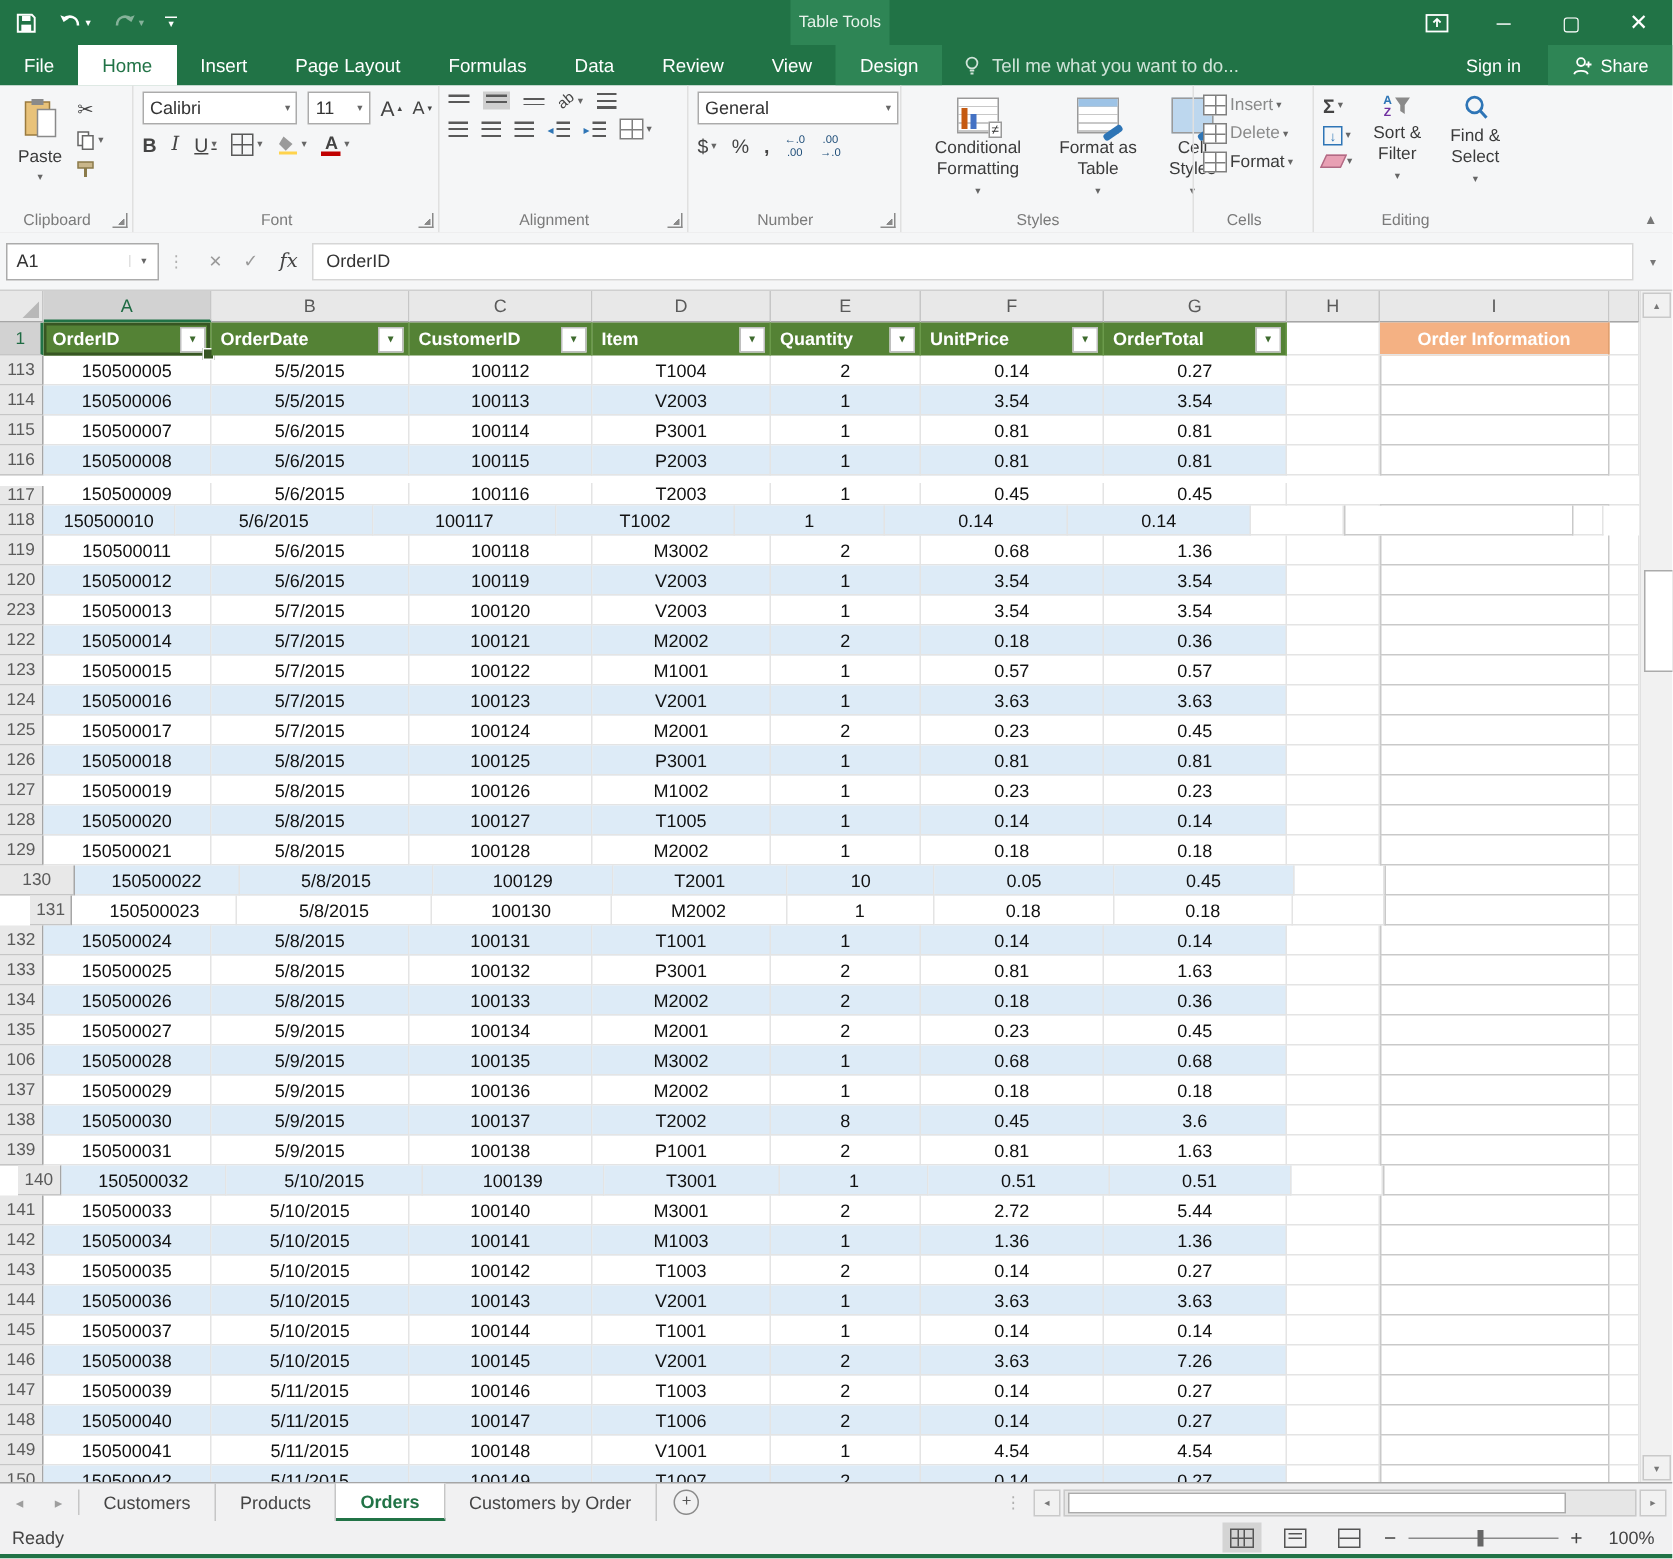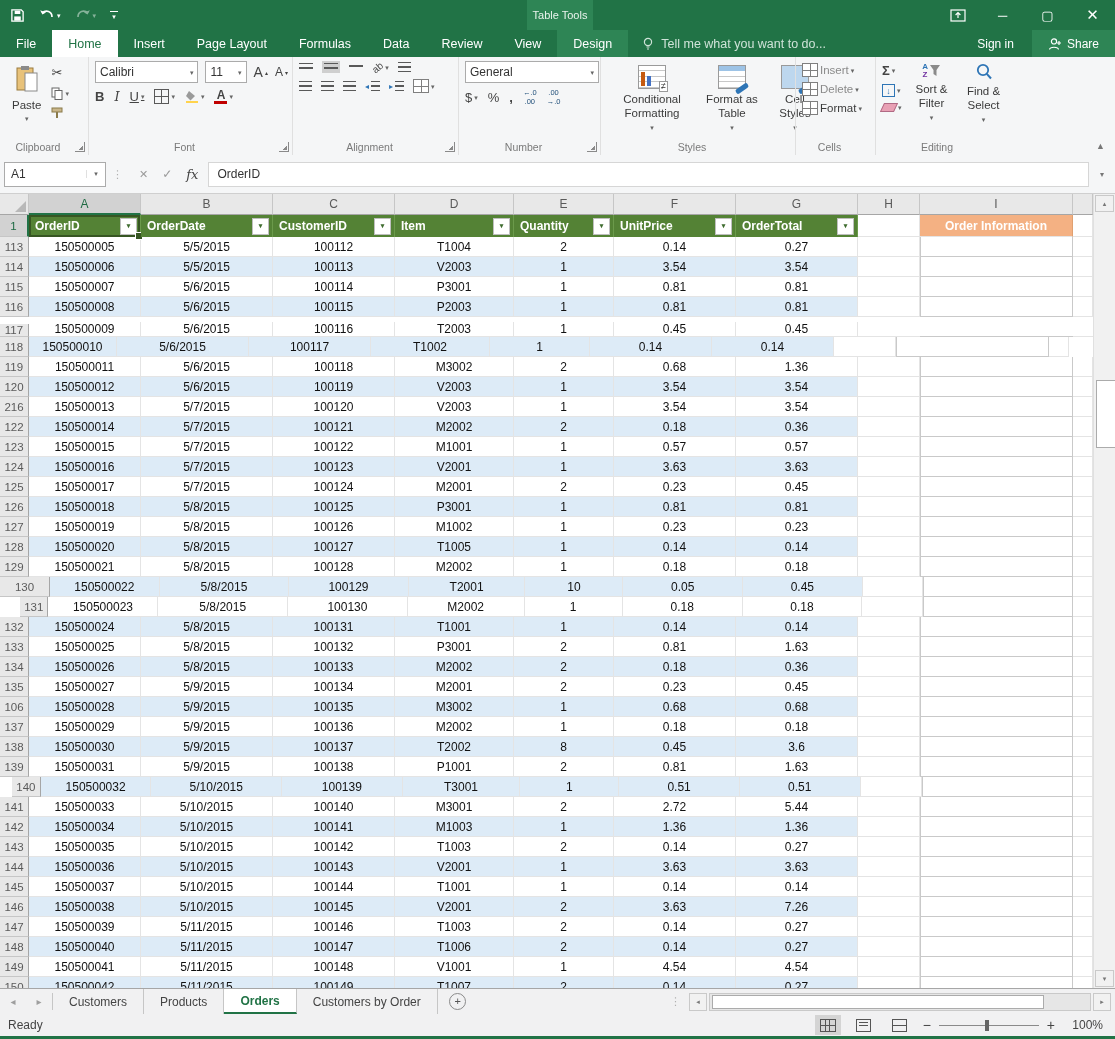--- a/index.html
+++ b/index.html
@@ -650,21 +650,21 @@
           <div class="c band" style="width: 122px;">100119</div>
           <div class="c band" style="width: 119px;">V2003</div>
           <div class="c band" style="width: 100px;">1</div>
           <div class="c band" style="width: 122px;">3.54</div>
           <div class="c band" style="width: 122px;">3.54</div>
           <div class="c" style="width: 62px;"></div>
           <div class="c ibord" style="width: 153px;"></div>
           <div class="c" style="width: 20px;"></div>
         </div>
         <div class="g-r" style="height: 20px;">
-          <div class="rh" style="width: 29px;">216</div>
+          <div class="rh" style="width: 29px;">223</div>
           <div class="c" style="width: 112px;">150500013</div>
           <div class="c" style="width: 132px;">5/7/2015</div>
           <div class="c" style="width: 122px;">100120</div>
           <div class="c" style="width: 119px;">V2003</div>
           <div class="c" style="width: 100px;">1</div>
           <div class="c" style="width: 122px;">3.54</div>
           <div class="c" style="width: 122px;">3.54</div>
           <div class="c" style="width: 62px;"></div>
           <div class="c ibord" style="width: 153px;"></div>
           <div class="c" style="width: 20px;"></div>

